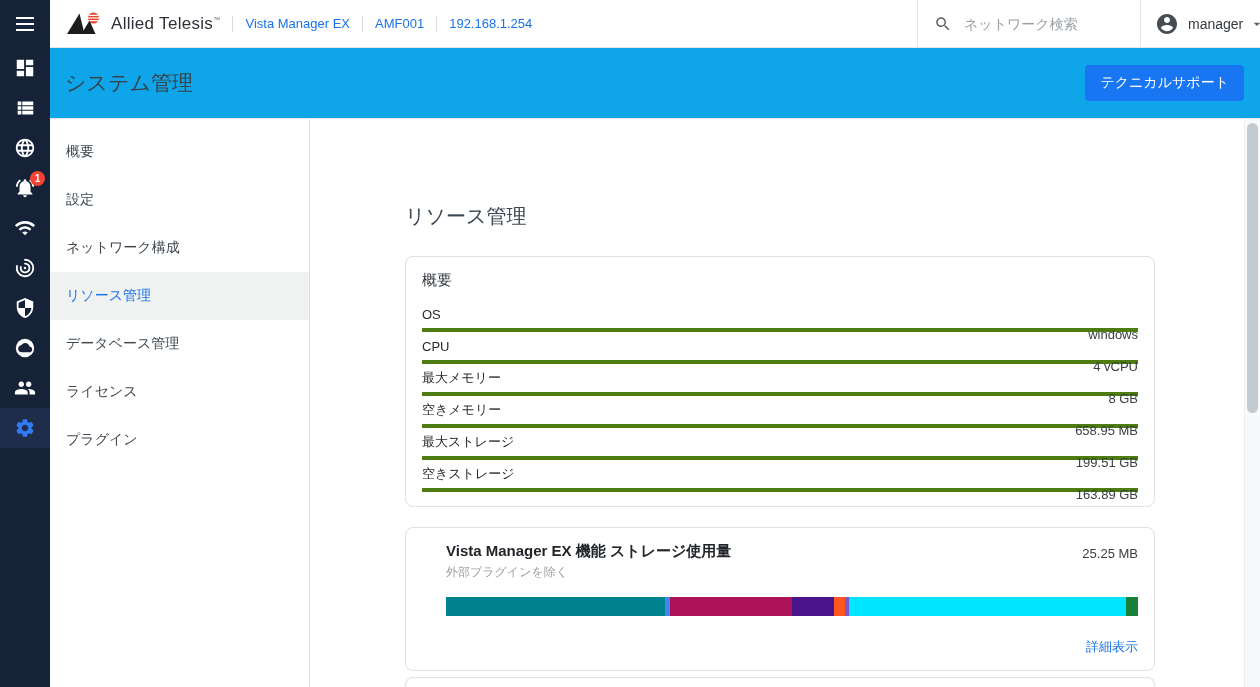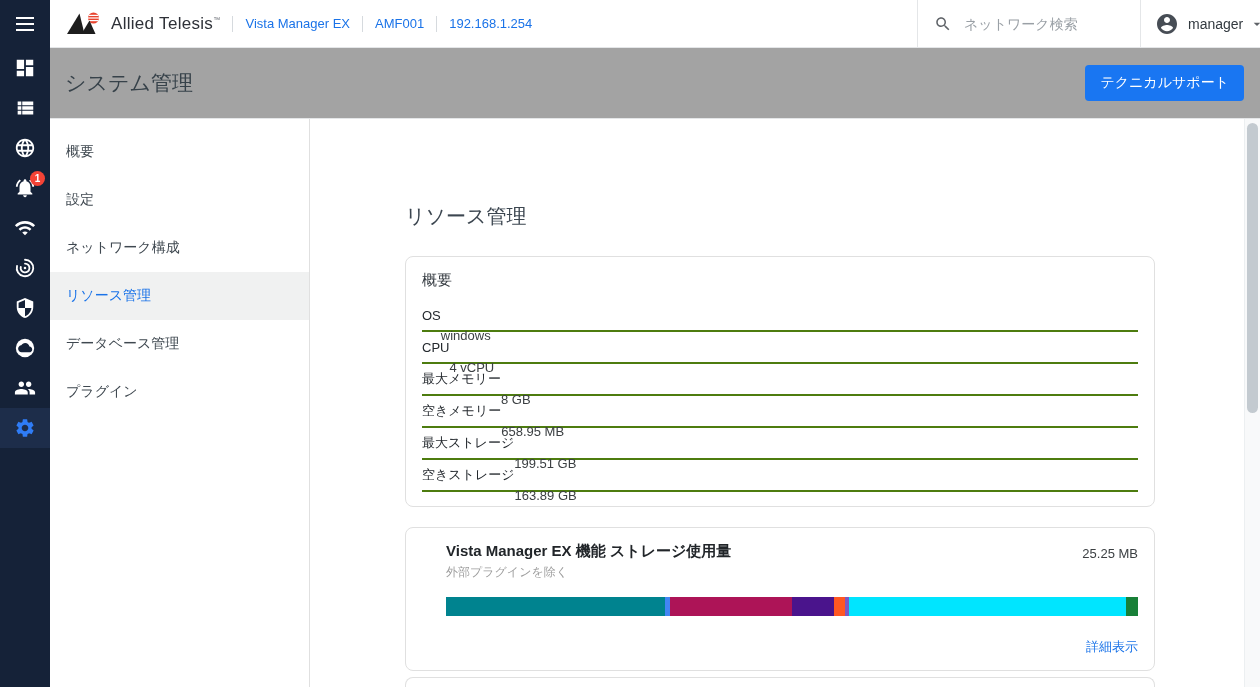--- a/index.html
+++ b/index.html
@@ -42,42 +42,42 @@
     color:#7f1d1d; font-family:inherit; background:transparent; }
   .search-input::placeholder { color:#9aa0a6; }
   .user-group { height:60px; display:flex; align-items:center;
     border-left:1px solid #e4e6e8; width:120px; padding:0 10px 0 14px; cursor:pointer; }
   .avatar svg { width:24px; height:24px; fill:#474d55; display:block; }
   .user-name { font-size:14px; color:#333a40; margin:0 6px 0 9px; }
   .chev svg { width:16px; height:16px; fill:#5f6368; display:block; }
 
   
   .titlebar { height:70px; flex:0 0 70px; display:flex; align-items:center;
-    justify-content:space-between; padding:0 16px 0 15px; background:#a3a3a3; }
+    justify-content:space-between; padding:0 16px 0 15px; background:#0ea5e9; }
   .page-title { font-size:21px; color:#37424a; font-weight:400; }
   .support-btn { background:#1976f2; color:#fff; border:none; border-radius:4px;
     font-size:14px; padding:9px 15px; cursor:pointer; font-family:inherit; }
 
   
   .content { flex:1; display:flex; border-top:1px solid #e4e6e8; min-height:0; }
   .sidebar { width:260px; flex:0 0 260px; border-right:1px solid #e0e0e0;
     padding-top:9px; background:#fff; }
   .side-item { height:48px; display:flex; align-items:center; padding-left:16px;
     font-size:14px; color:#3f4850; cursor:pointer; }
   .side-item.active { background:#f0f1f1; color:#1a73e8; }
 
   .main { flex:1; padding:84px 0 0 95px; background:#fff; min-width:0; }
   .main-heading { font-size:20px; color:#3c4650; font-weight:400; margin-bottom:26px; }
   .card { width:750px; background:#fff; border:1px solid #e0e0e0; border-radius:8px;
     padding:14px 16px; }
   .card + .card { margin-top:20px;padding-left:40px; }
   .card-title { font-size:15px; color:#343a40; }
   .otable { margin-top:10px; }
-  .trow { height:32px; display:flex; align-items:center; justify-content:flex-start;
-    border-bottom:2px solid #4d7c0f; font-size:13px; }
+  .trow { height:32px; display:flex; align-items:center; justify-content:space-between;
+    border-bottom:4px solid #4d7c0f; font-size:13px; }
   .tlabel { color:#24292e; }
   .tvalue { color:#3c4043;margin-top:40px; }
 
   .storage-head { display:flex; justify-content:space-between; align-items:flex-start; }
   .storage-title { font-size:15px; font-weight:bold; color:#212529; }
   .storage-sub { font-size:12px; color:#9e9e9e; margin-top:3px; }
   .storage-total { font-size:13px; color:#3c4043; margin-top:4px; white-space:nowrap; }
   .usage-bar { display:flex; height:19px; margin-top:16px; width:100%; overflow:hidden; }
   .seg { height:100%; }
   .details-row { display:flex; justify-content:flex-end; margin-top:22px;align-items:flex-end; }
@@ -211,20 +211,21 @@
       <button class="support-btn">テクニカルサポート</button>
     </div>
 
     <div class="content">
       <div class="sidebar">
           <div class="side-item">概要</div>
           <div class="side-item">設定</div>
           <div class="side-item">ネットワーク構成</div>
           <div class="side-item active">リソース管理</div>
           <div class="side-item">データベース管理</div>
+          <div class="side-item">ライセンス</div>
           <div class="side-item">プラグイン</div>
         </div>
 
       <div class="main">
         <h2 class="main-heading">リソース管理</h2>
 
         <div class="card">
           <div class="card-title">概要</div>
           <div class="otable">
               <div class="trow">

